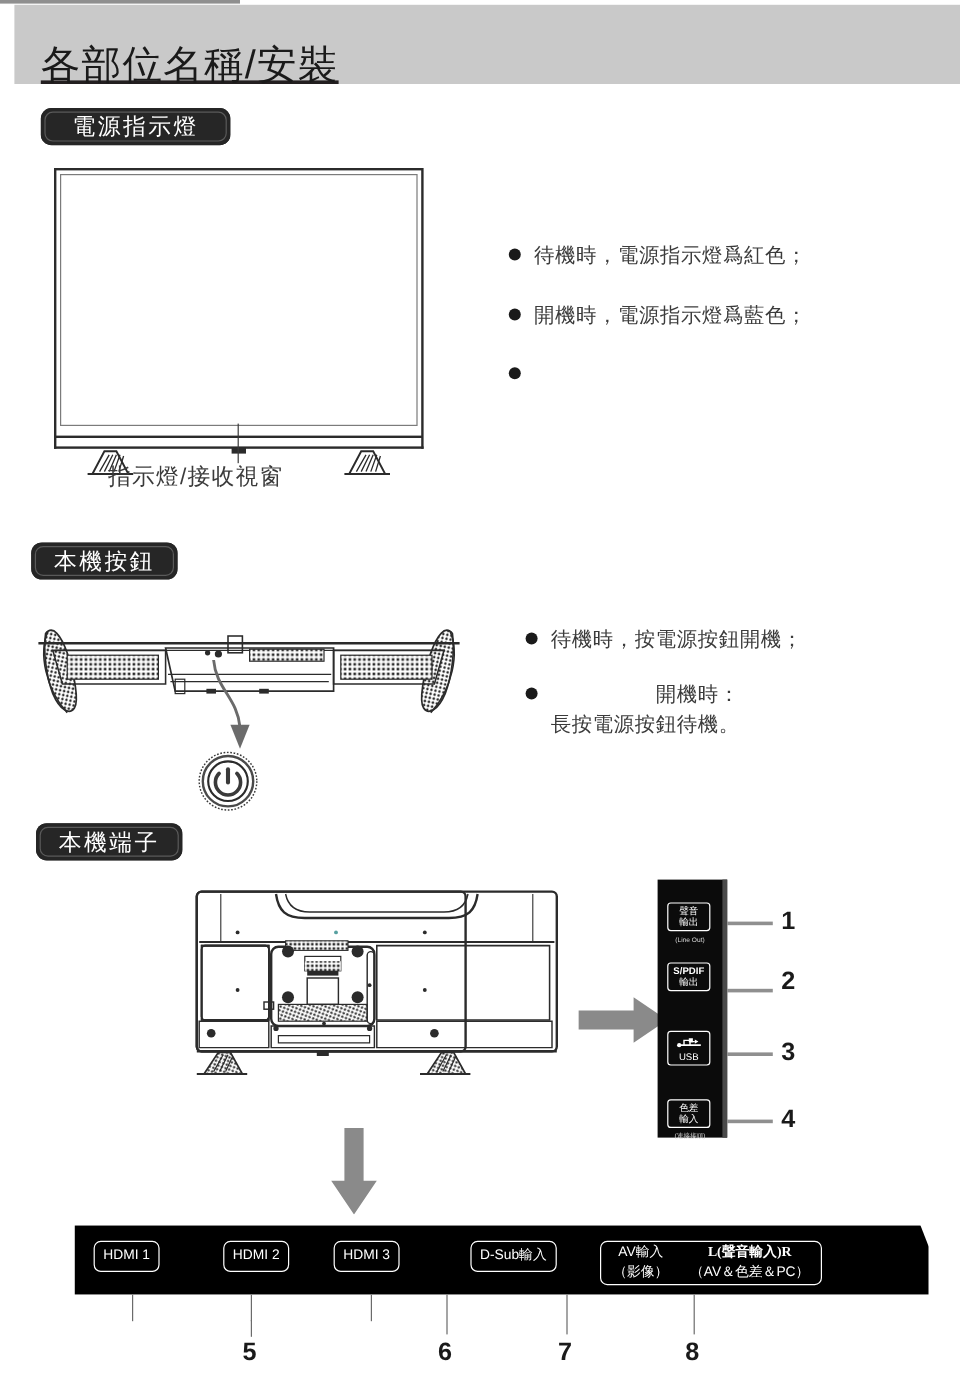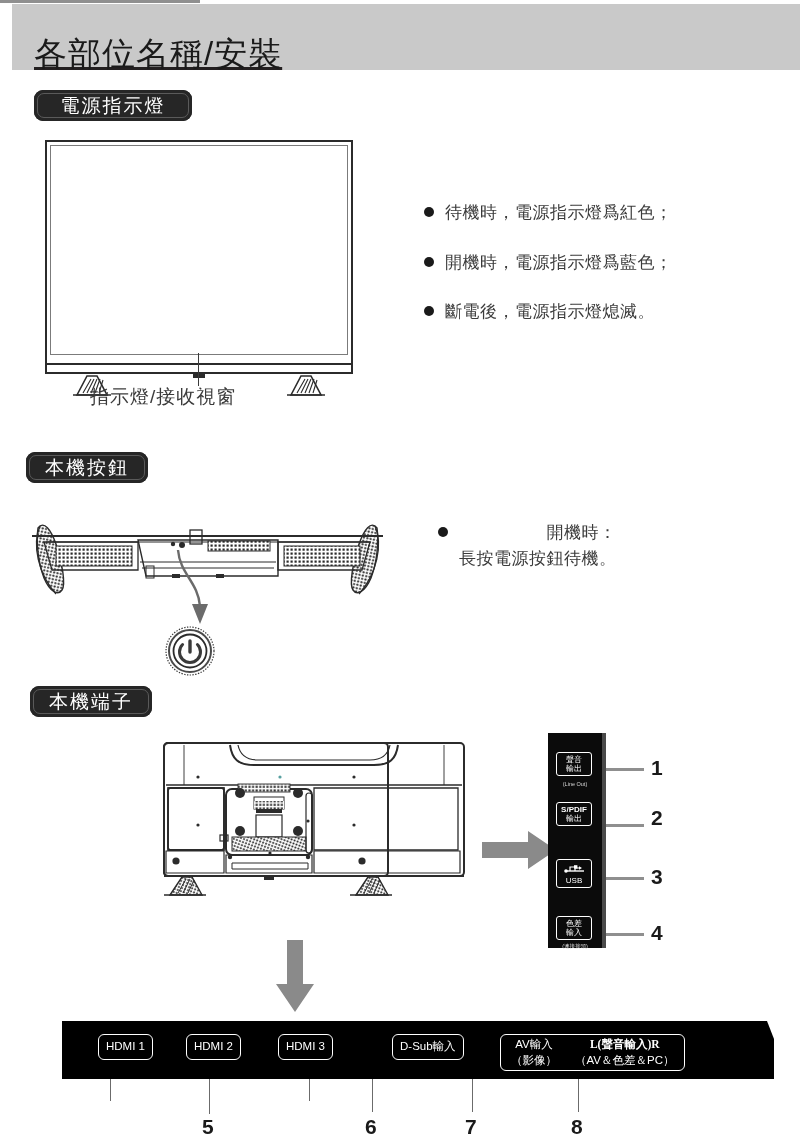--- a/index.html
+++ b/index.html
@@ -259,21 +259,21 @@
     border: 1px solid #ffffff;
     border-radius: 6px;
     color: #ffffff;
     text-align: center;
     font-size: 11.5px;
     line-height: 1.35;
     padding: 4px 7px;
     white-space: nowrap;
     top: 13px;
   }
-  #bport-hdmi1 { left: 36px; }
+  #bport-hdmi1 { left: 16px; }
   #bport-hdmi2 { left: 124px; }
   #bport-hdmi3 { left: 216px; }
   #bport-dsub  { left: 330px; }
   #bport-av    { left: 438px; padding: 2px 10px; }
   #bport-av .av-grid {
     display: flex; gap: 18px; align-items: flex-start;
   }
   #bport-av .av-col { text-align: center; }
   #bport-av .av-col-bold b { font-weight: 700; font-family: Liberation Serif, serif; }
 
@@ -339,21 +339,20 @@
   <div class="bullet-row">
     <div class="bullet-dot"></div>
     <div class="bullet-text">待機時，電源指示燈爲紅色；</div>
   </div>
   <div class="bullet-row">
     <div class="bullet-dot"></div>
     <div class="bullet-text">開機時，電源指示燈爲藍色；</div>
   </div>
   <div class="bullet-row">
     <div class="bullet-dot"></div>
-    <div class="bullet-text">斷電後，電源指示燈熄滅。</div>
   </div>
 </div>
 
 <div class="sec-badge" id="badge-panel-buttons">
   <div class="inner-ring"></div>
   <span>本機按鈕</span>
 </div>
 
 <div id="tv-bottom">
   <svg width="355" height="110" viewBox="0 0 355 110">
@@ -415,20 +414,24 @@
   <svg width="52" height="52" viewBox="0 0 52 52">
     <circle cx="26" cy="26" r="24" fill="none" stroke="#3a3a3a" stroke-width="1.2" stroke-dasharray="1.4 1.4"></circle>
     <circle cx="26" cy="26" r="21" fill="none" stroke="#4a4a4a" stroke-width="2"></circle>
     <circle cx="26" cy="26" r="16.5" fill="none" stroke="#2b2b2b" stroke-width="1.8"></circle>
     <path d="M26 16 L26 27" stroke="#3a3a3a" stroke-width="3.4" stroke-linecap="round"></path>
     <path d="M18.6 19.5 A10.5 10.5 0 1 0 33.4 19.5" fill="none" stroke="#3a3a3a" stroke-width="3" stroke-linecap="round"></path>
   </svg>
 </div>
 
 <div class="bullet-list" id="bullets-buttons">
+  <div class="bullet-row">
+    <div class="bullet-dot"></div>
+    <div class="bullet-text">待機時，按電源按鈕開機；</div>
+  </div>
   <div class="bullet-row">
     <div class="bullet-dot"></div>
     <div class="bullet-text">開機時：
 長按電源按鈕待機。</div>
   </div>
 </div>
 
 <div class="sec-badge" id="badge-panel-terminals">
   <div class="inner-ring"></div>
   <span>本機端子</span>

